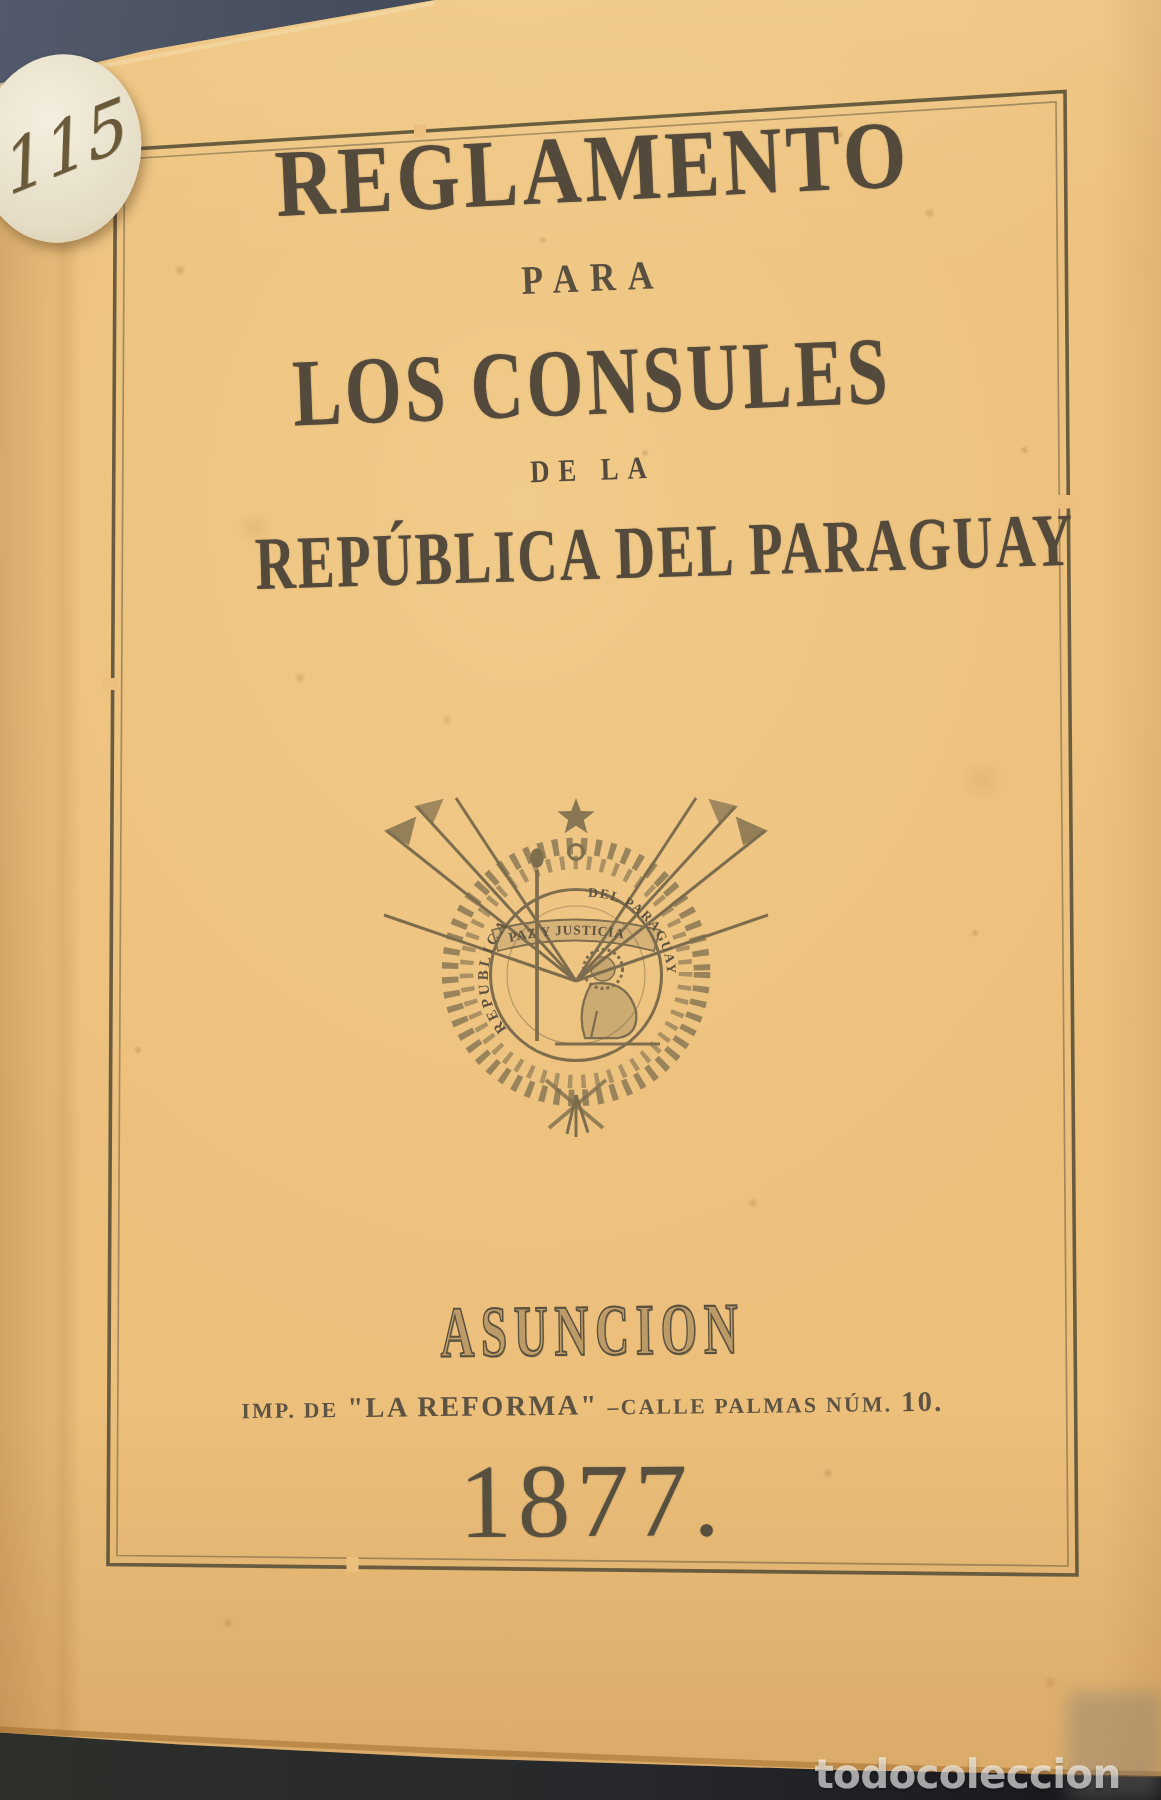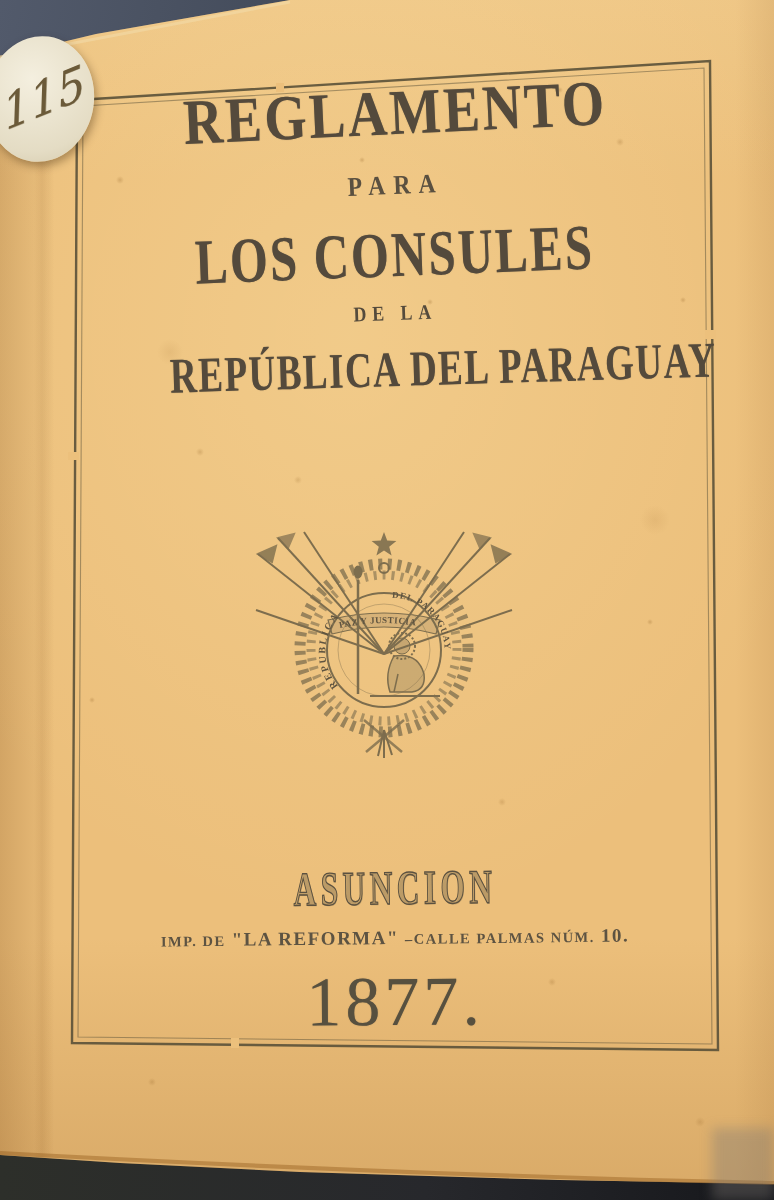--- a/index.html
+++ b/index.html
@@ -199,14 +199,15 @@
 
     <div class="line t-year soft-ink"><span>1877.</span></div>
   </div>
 
   <div class="sticker">
     <span class="num">115</span>
   </div>
 
   <div class="gray-corner"></div>
 
+  <div class="watermark">todocoleccion</div>
 
 </div>
 
 </body></html>

